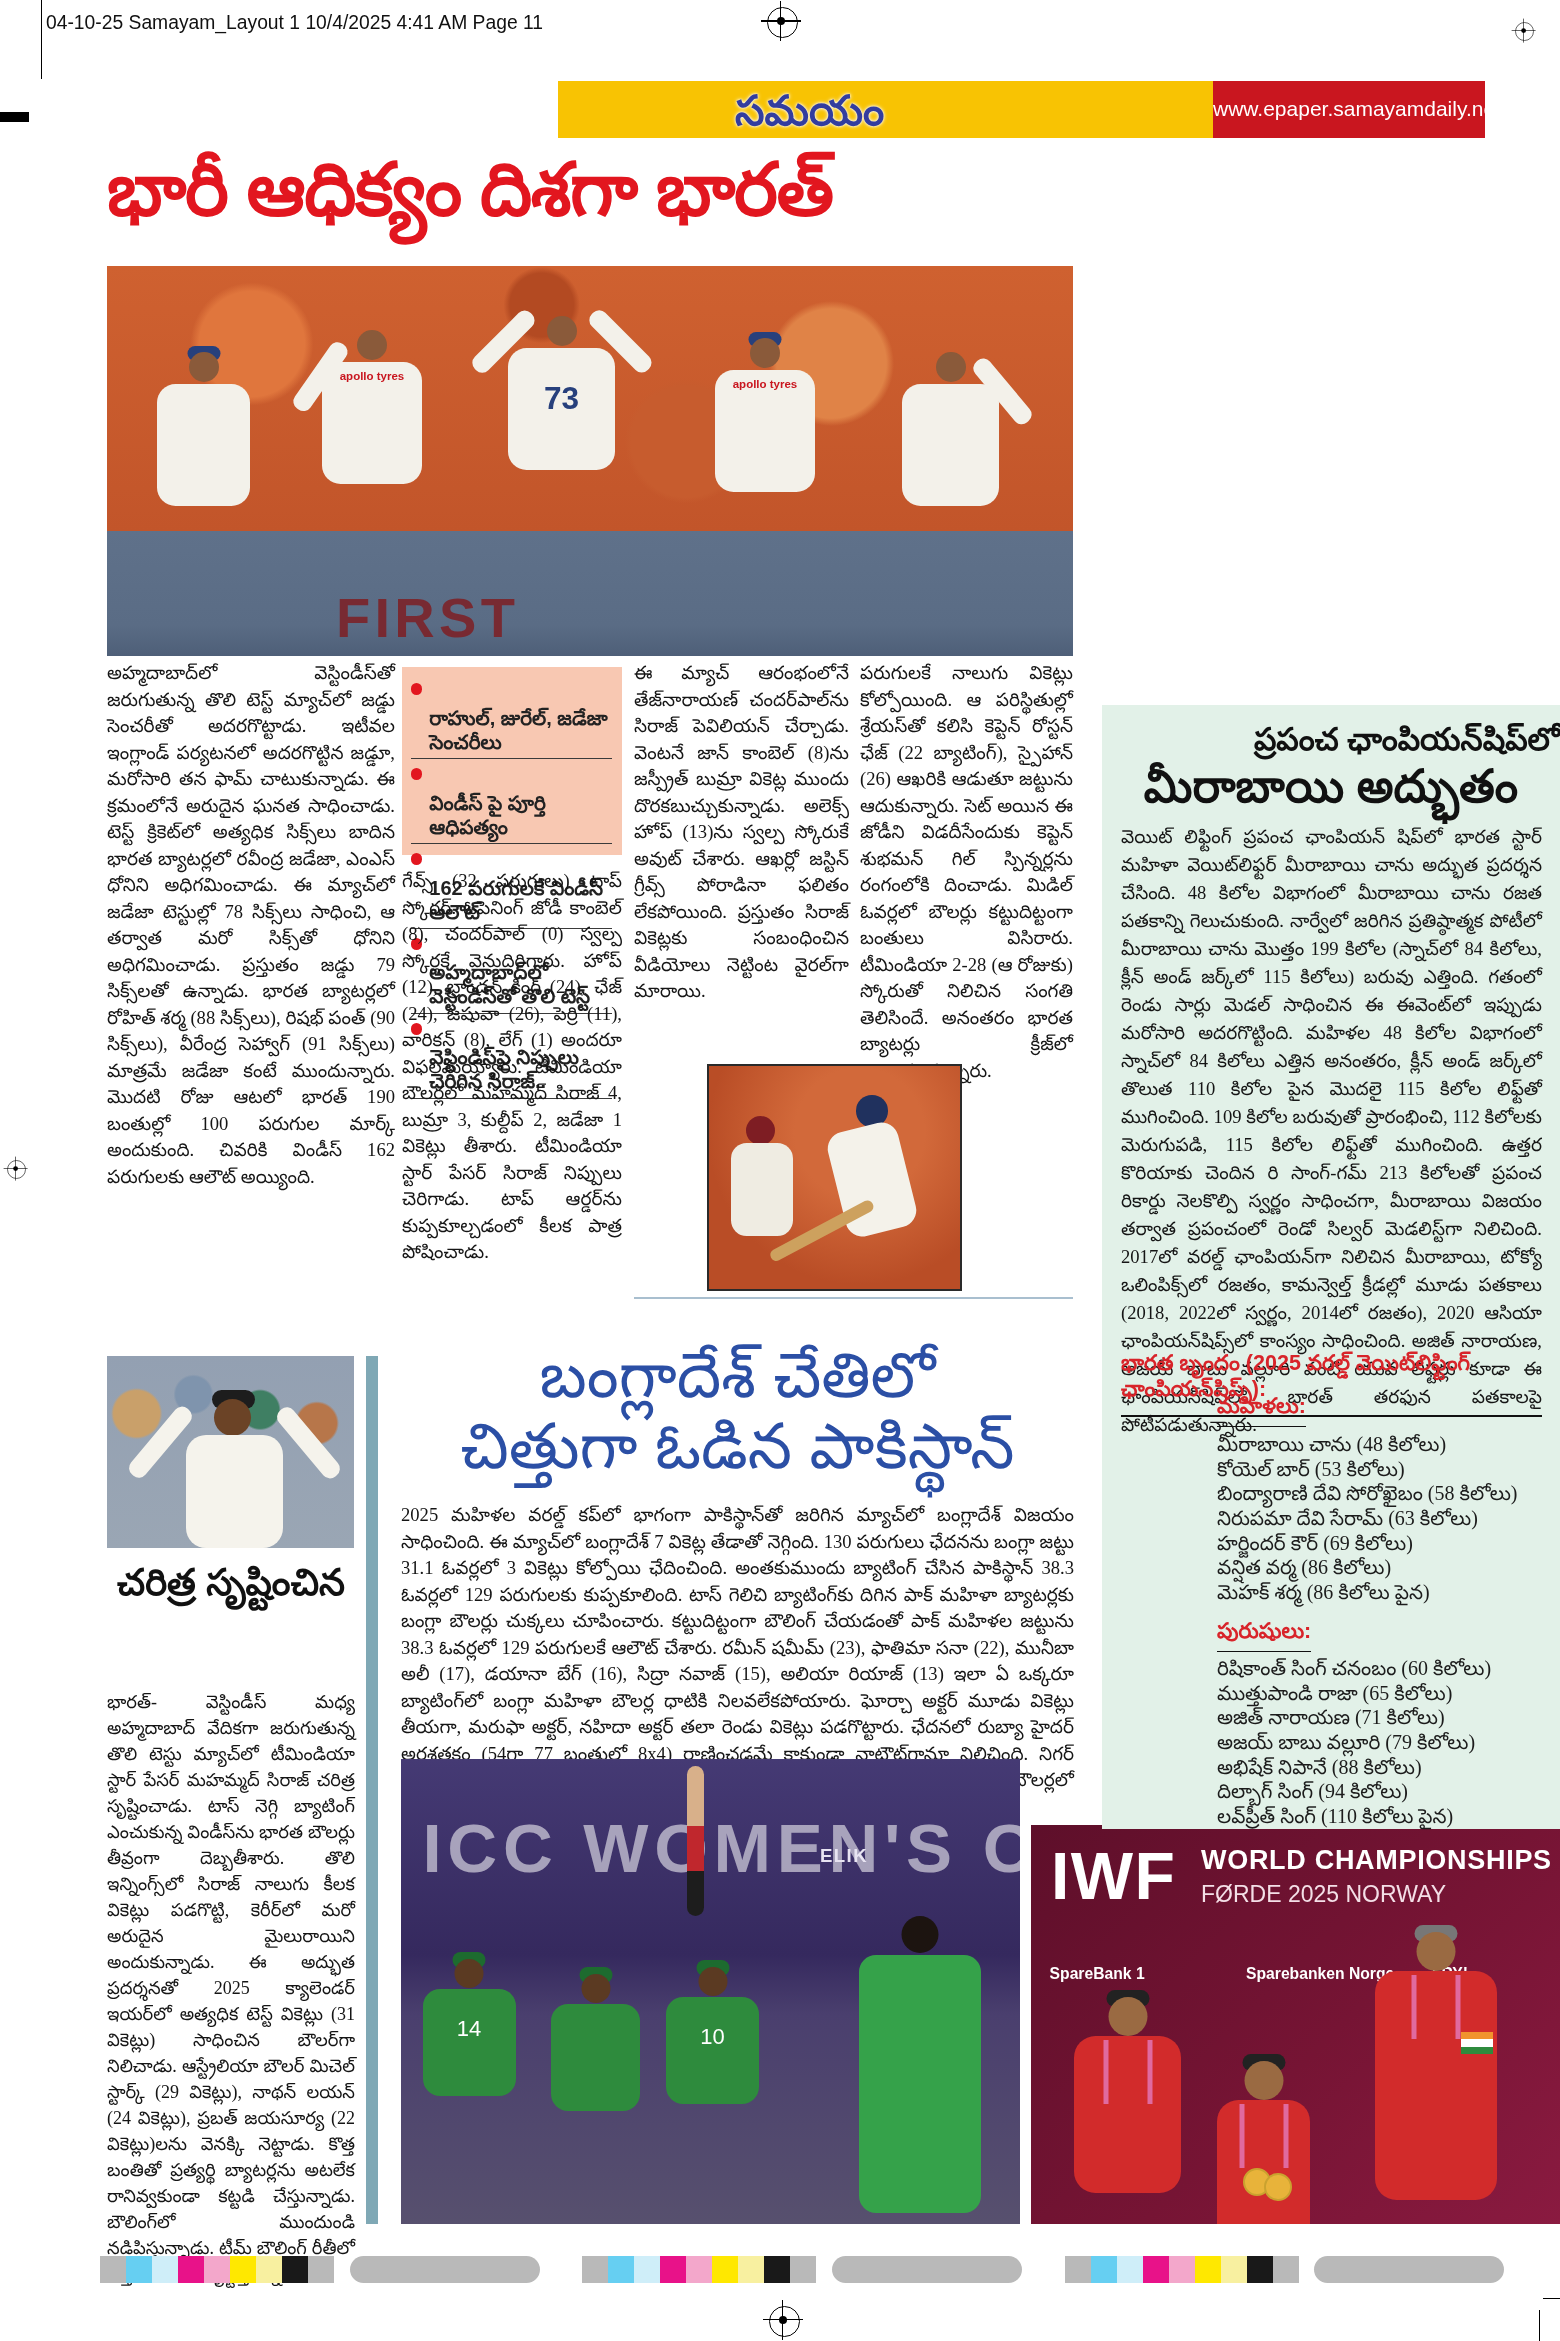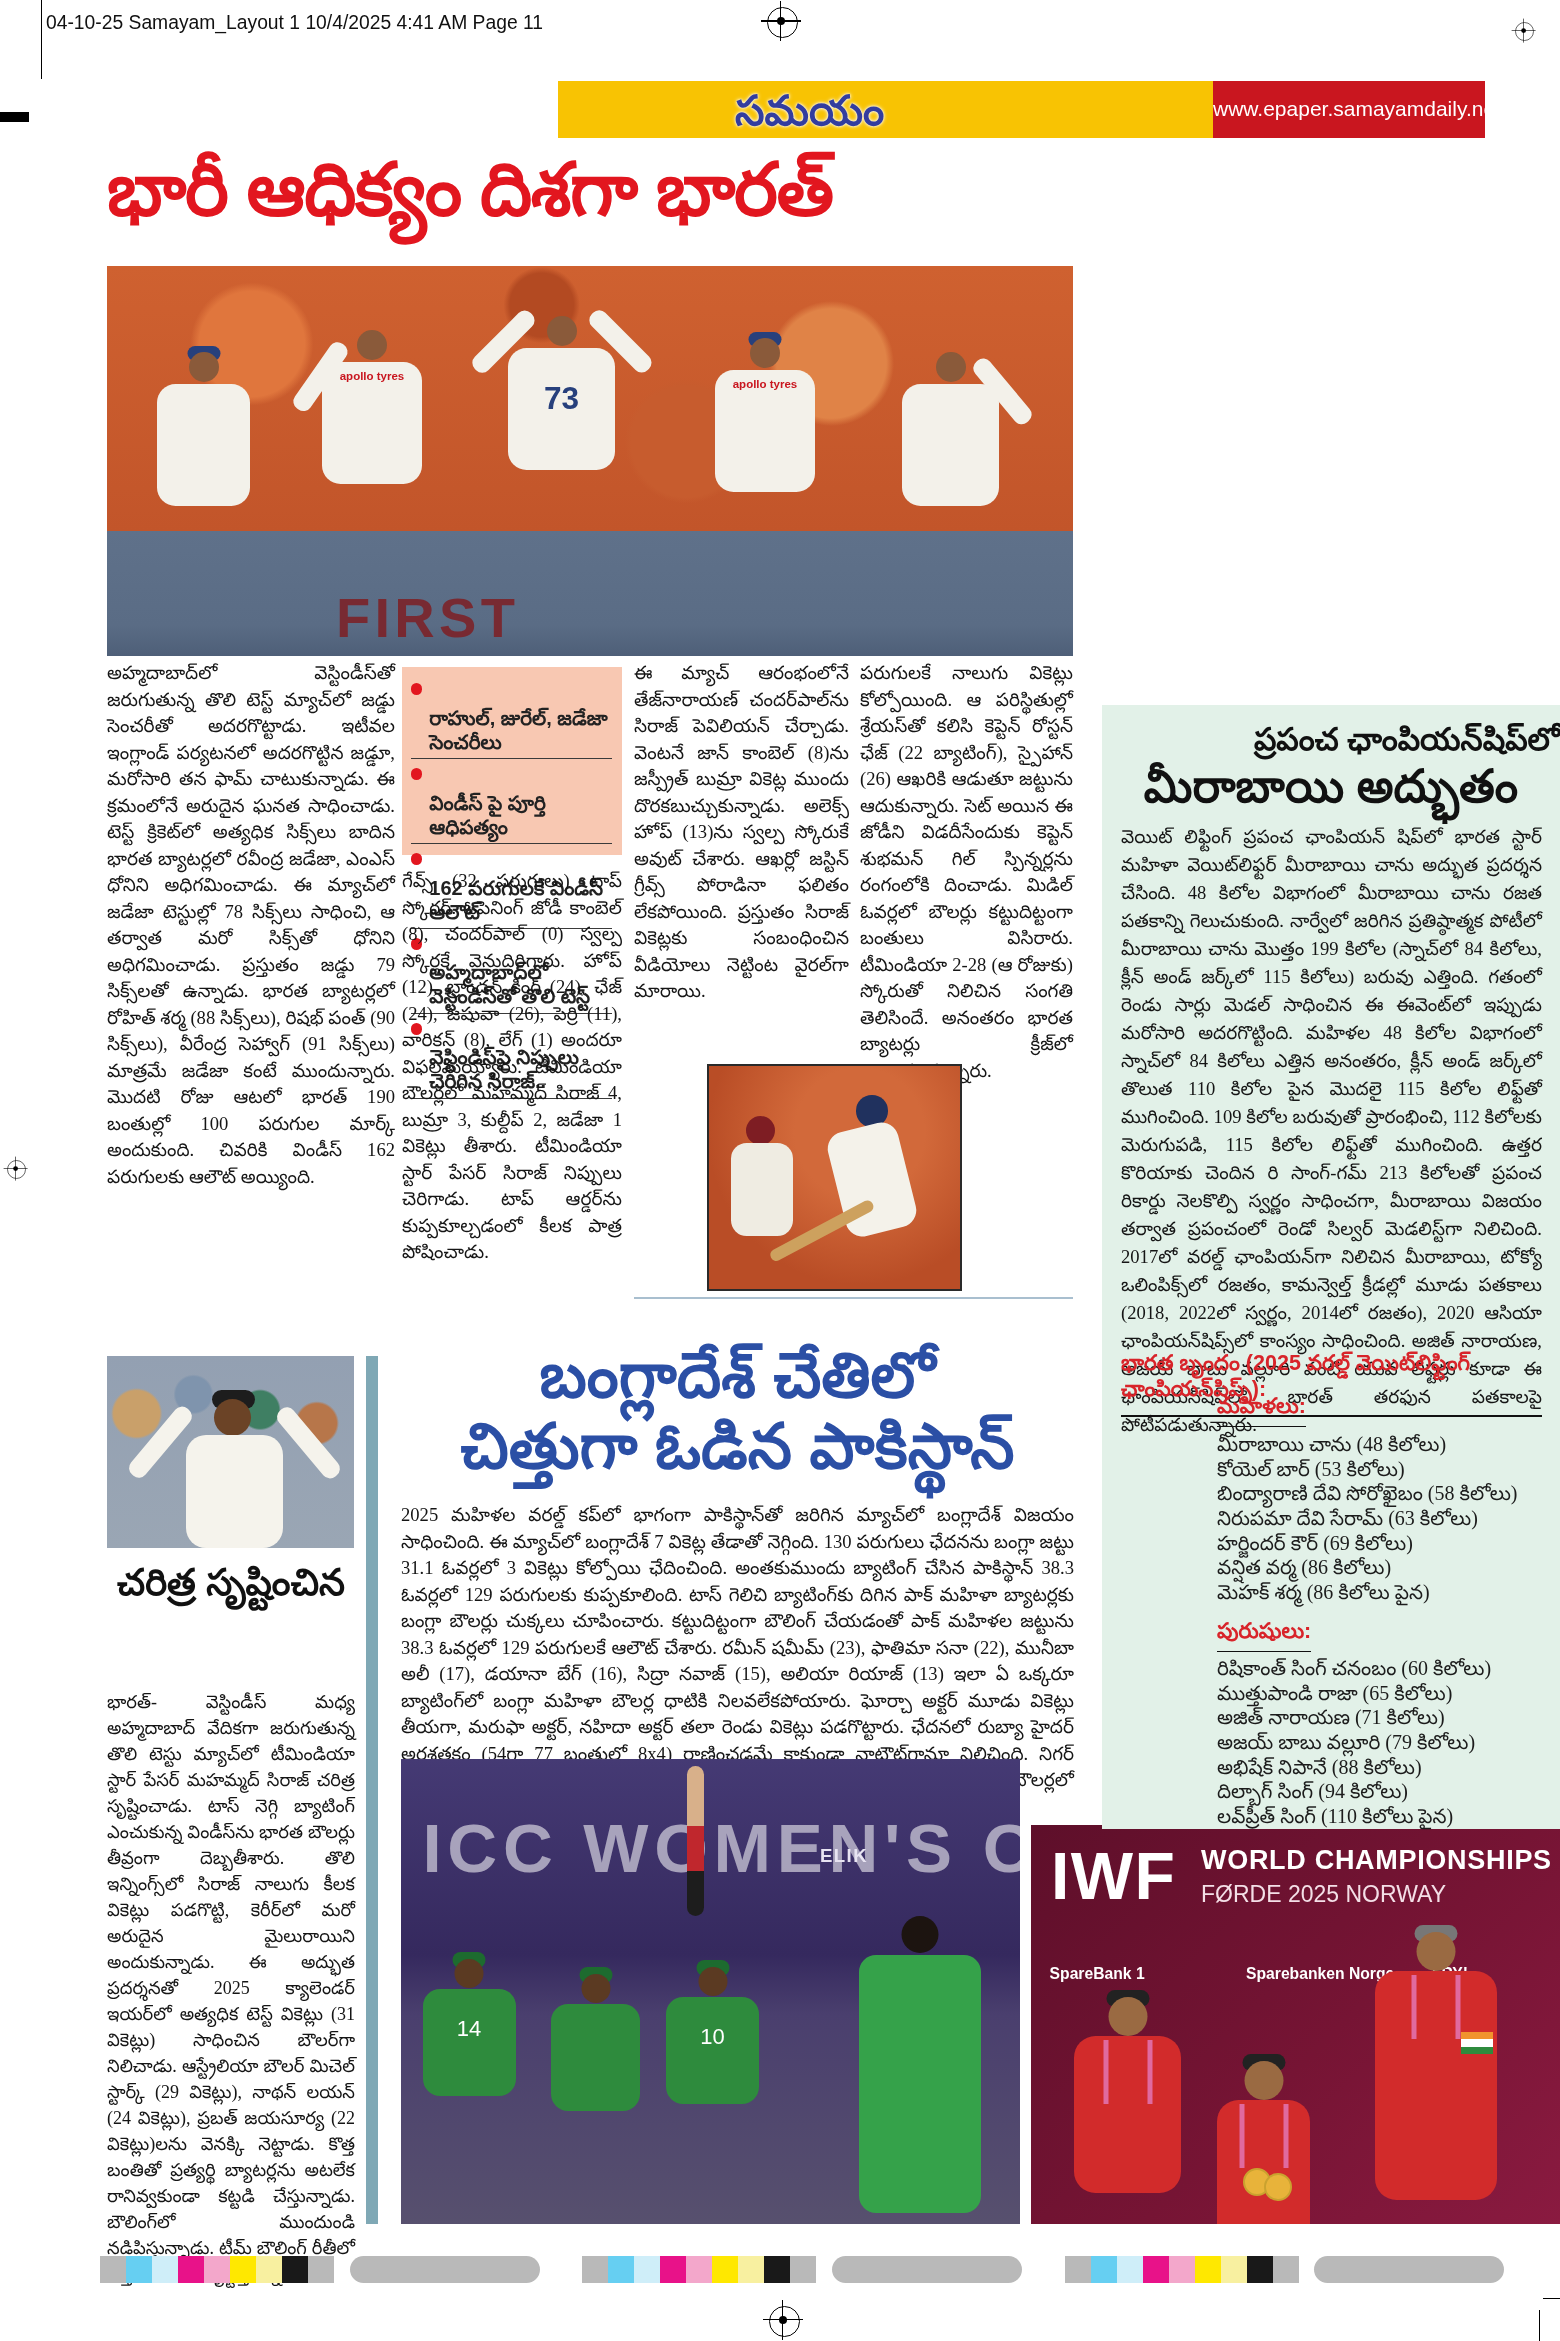--- a/index.html
+++ b/index.html
@@ -23,21 +23,21 @@
   .band-red-right{position:absolute;left:1106px;top:0;width:272px;height:57px;background:#c9161f;}
   .pageno{position:absolute;left:11.5px;top:2.9px;font-size:46px;font-weight:800;color:#ffe11a;letter-spacing:-1.4px;}
   .band-rule{position:absolute;left:109px;top:8.6px;width:2.1px;height:40px;background:#fff;}
   .band-date{position:absolute;left:130px;top:11.5px;font-size:29px;font-weight:700;color:#fff;}
   .masthead{position:absolute;left:628px;top:5.7px;font-size:42px;font-weight:800;color:#333d9e;
             text-shadow:0 0 2.1px #fff,0 0 4.3px #fff;}
   .website{position:absolute;left:1106px;top:15.7px;width:272px;text-align:left;font-size:21px;color:#fff;}
   
   .headline1{left:107px;top:152px;width:859px;font-size:74px;line-height:1.04;font-weight:800;
              color:#e2161f;letter-spacing:-1.4px;white-space:nowrap;}
-  .headline2{left:401px;top:1340px;width:673px;text-align:center;color:#2b4fa5;font-weight:700;
+  .headline2{left:401px;top:1340px;width:673px;text-align:center;color:#2b4fa5;font-weight:400;
              font-size:63px;line-height:1.12;}
   
   .photo{overflow:hidden;}
   .photo-main{left:107px;top:266px;width:966px;height:390px;
      background:
        radial-gradient(circle at 15% 20%, #e0763d 0 6%, transparent 7%),
        radial-gradient(circle at 45% 10%, #b34a22 0 5%, transparent 6%),
        radial-gradient(circle at 75% 25%, #e08347 0 7%, transparent 8%),
        radial-gradient(circle at 60% 45%, #c75c2e 0 9%, transparent 10%),
        linear-gradient(180deg,#cf6130 0%,#c2552a 68%,#5f718a 68%,#5a6c85 92%,#4e5f78 100%);}

